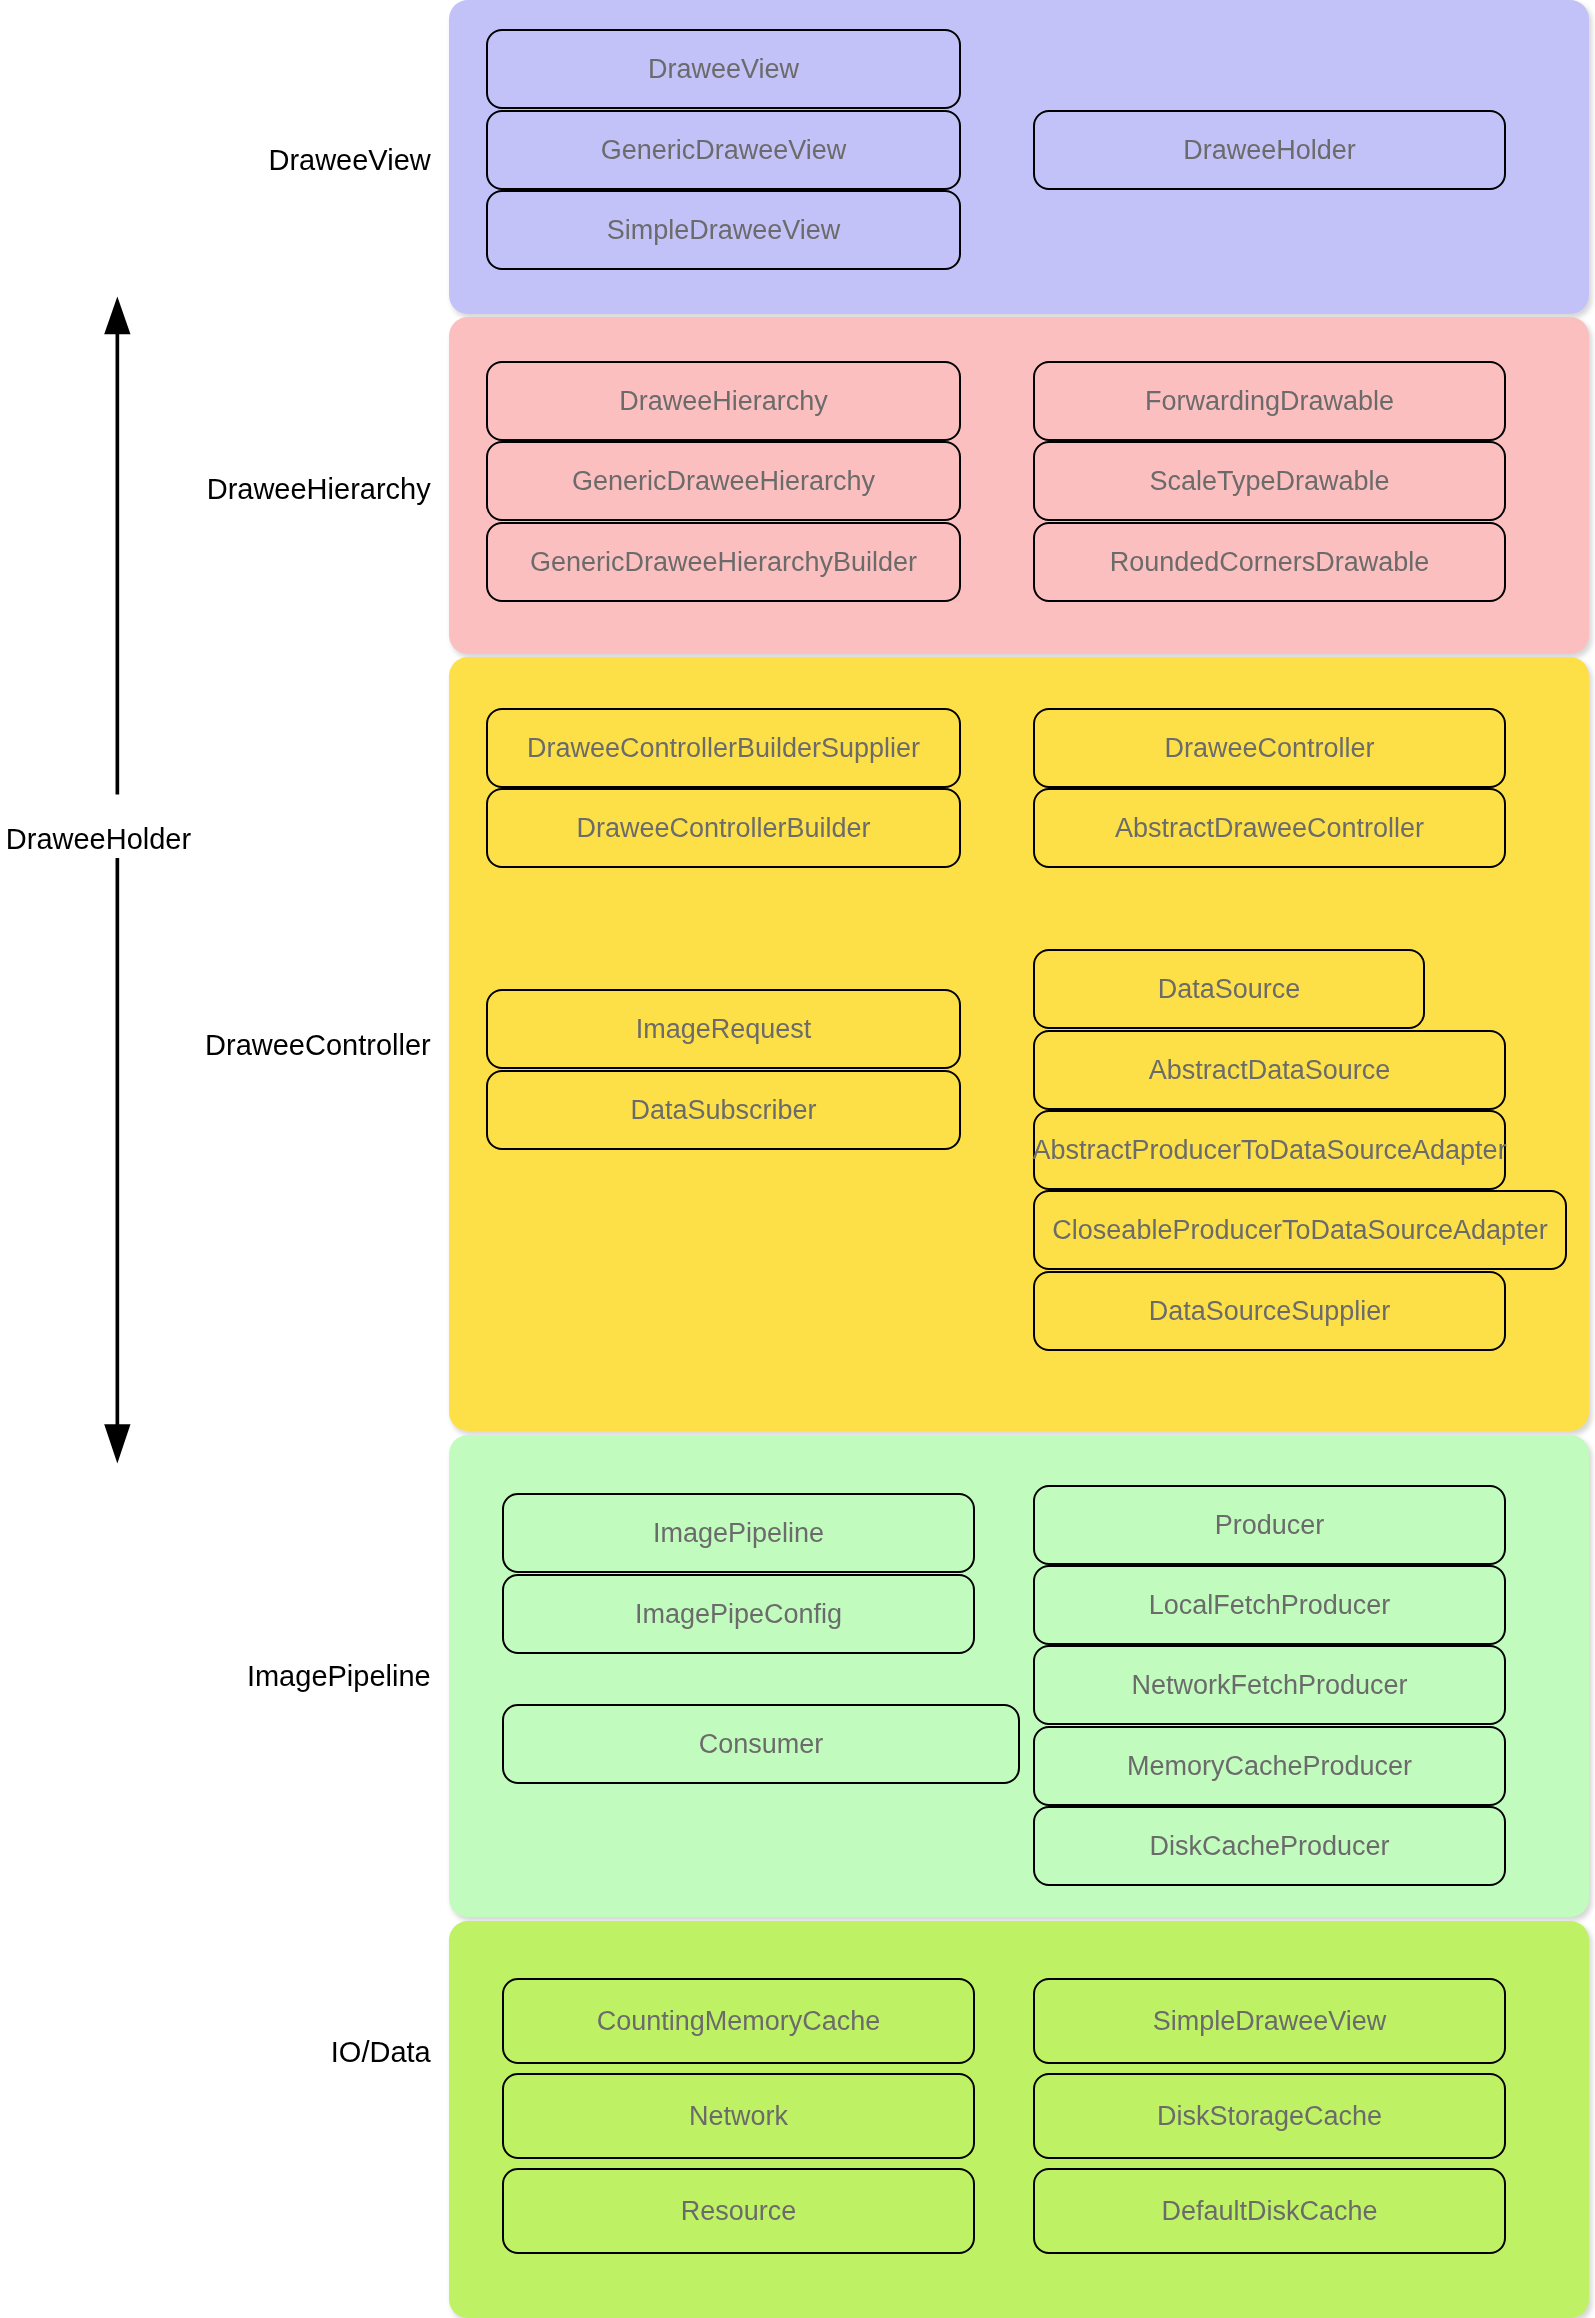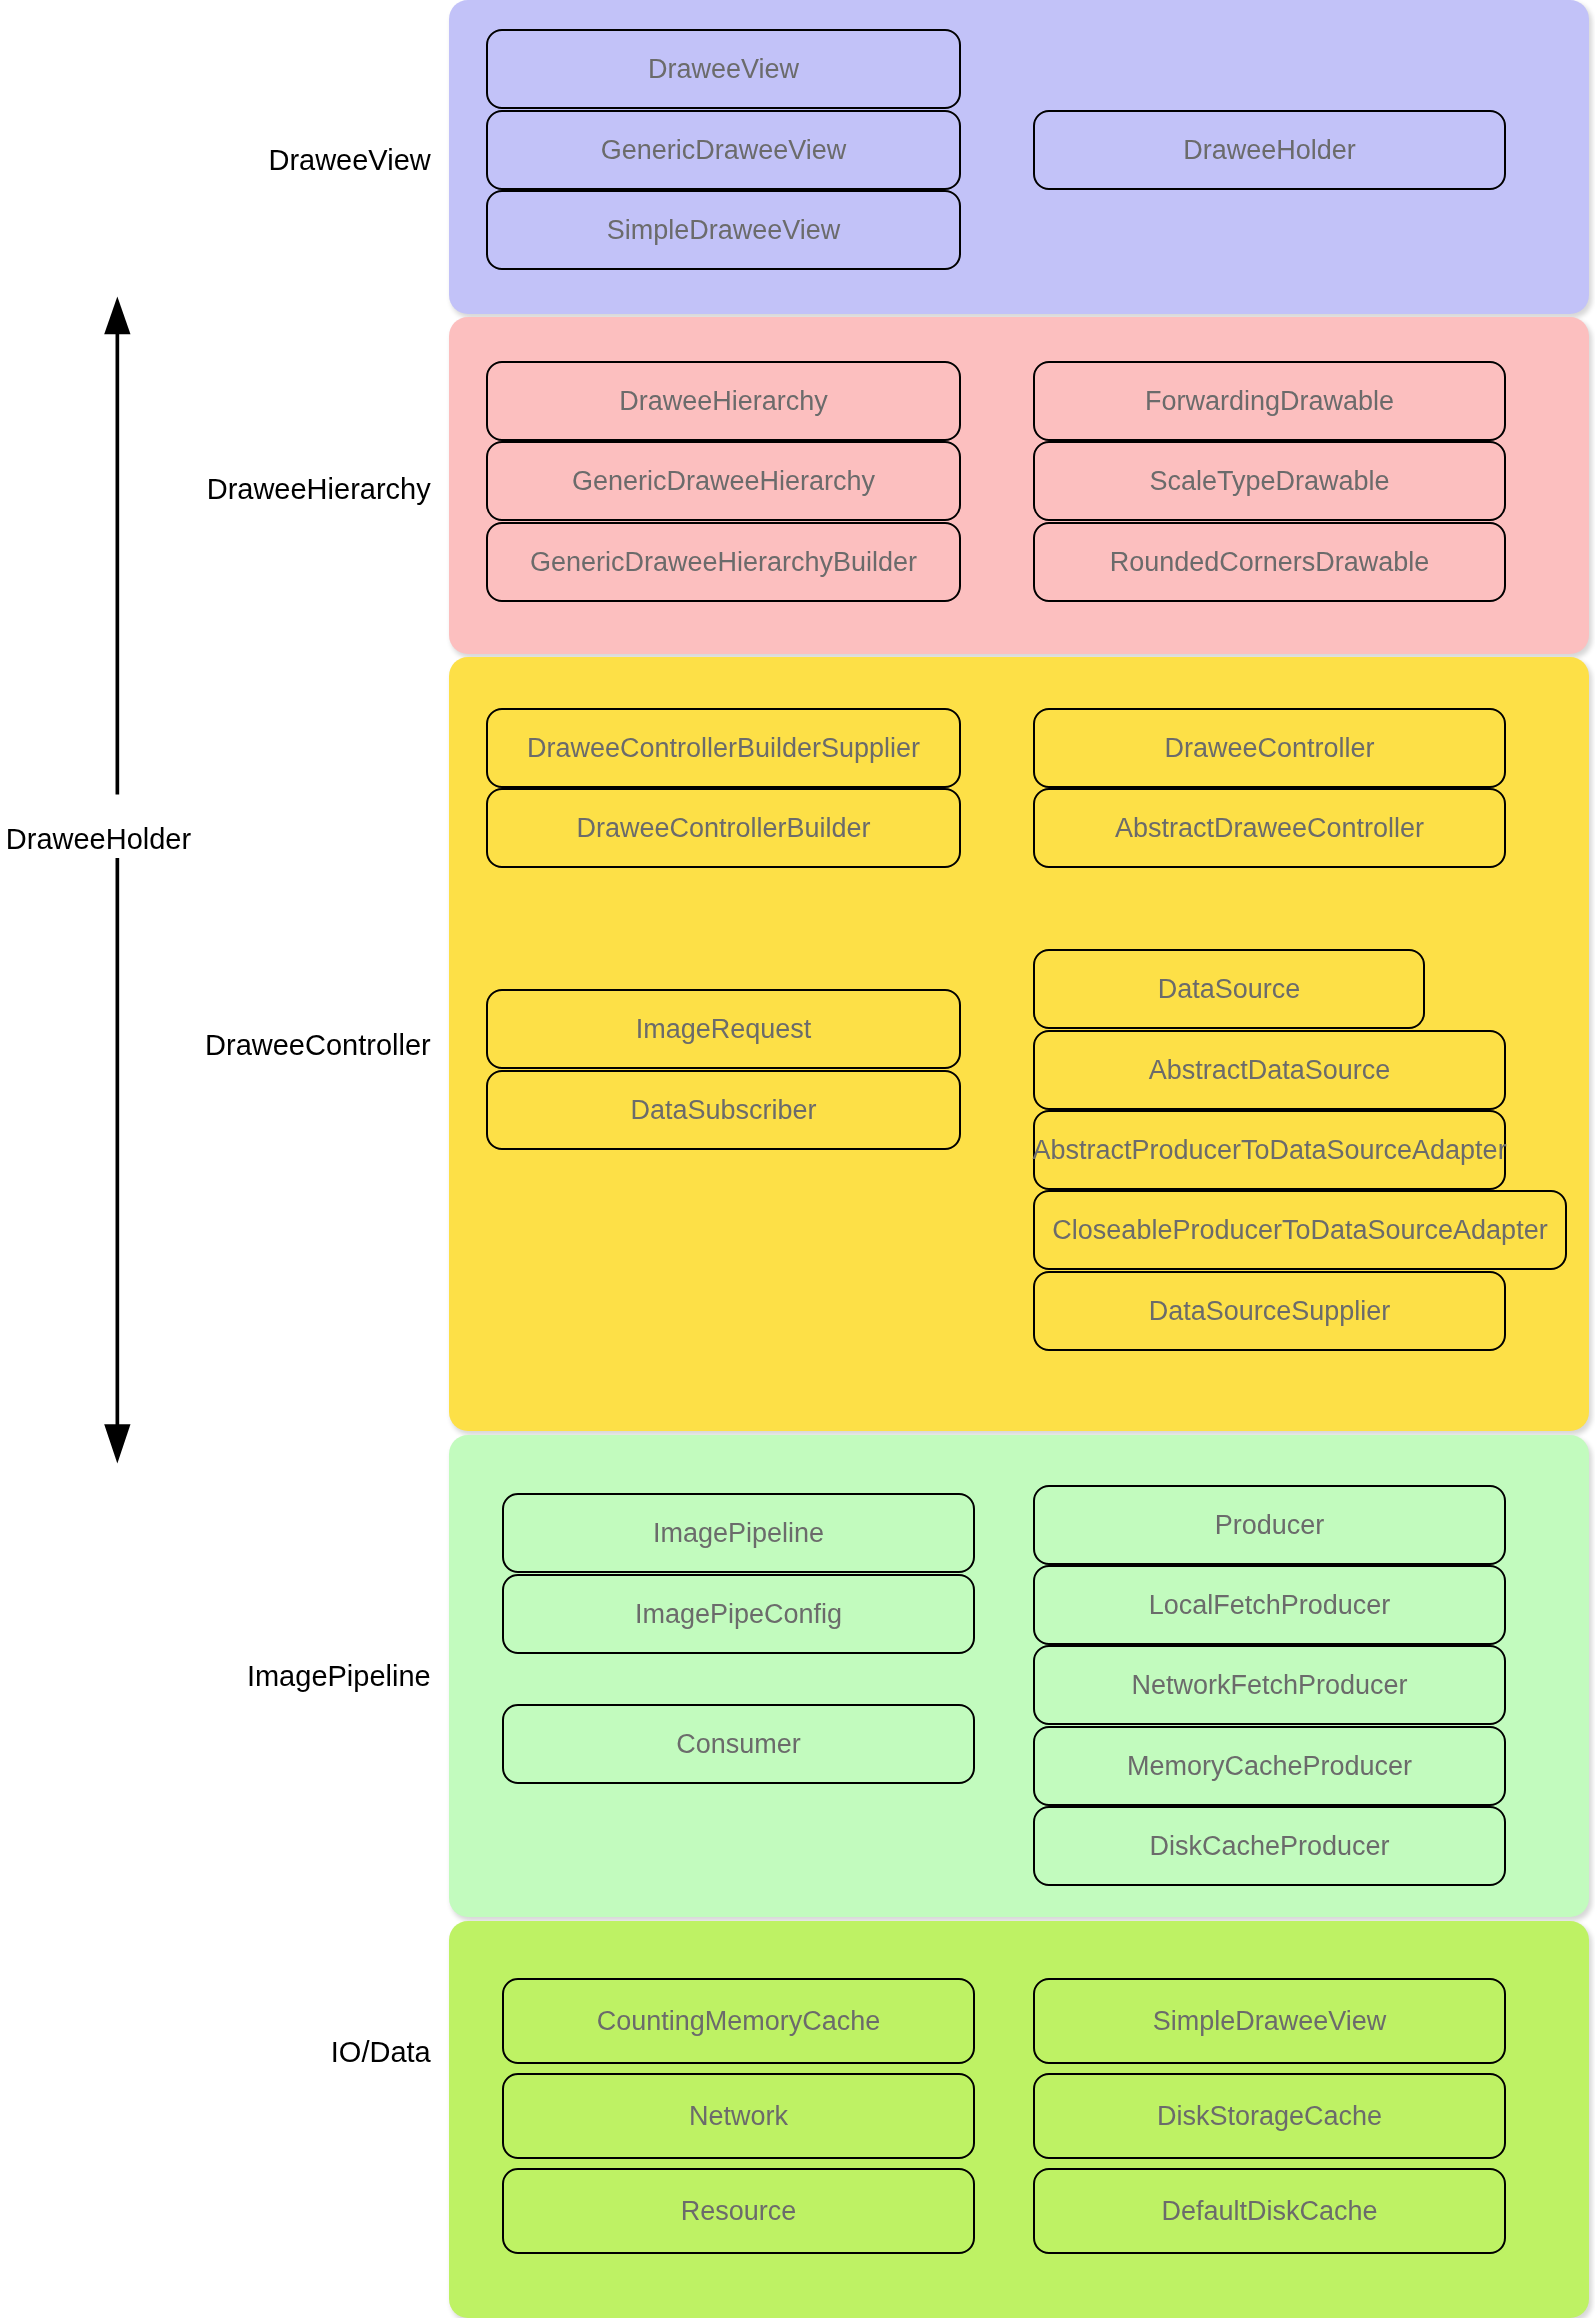--- a/index.html
+++ b/index.html
@@ -126,21 +126,21 @@
     <div class="node" style="left:584px; top:292px; width:392px; height:80px;">DataSource</div>
     <div class="node" style="left:584px; top:373px; width:473px; height:80px;">AbstractDataSource</div>
     <div class="node two-line" style="left:584px; top:453px; width:473px; height:80px;">AbstractProducerToDataSourceAdapter</div>
     <div class="node two-line" style="left:584px; top:533px; width:534px; height:80px;">CloseableProducerToDataSourceAdapter</div>
     <div class="node" style="left:584px; top:614px; width:473px; height:80px;">DataSourceSupplier</div>
   </div>
 
   <div class="band green" style="top:1435px; height:482px;">
     <div class="node" style="left:53px;  top:58px;  width:473px; height:80px;">ImagePipeline</div>
     <div class="node" style="left:53px;  top:139px; width:473px; height:80px;">ImagePipeConfig</div>
-    <div class="node" style="left:53px;  top:269px; width:473px; height:80px;">Consumer</div>
+    <div class="node" style="left:53px;  top:269px; width:518px; height:80px;">Consumer</div>
     <div class="node" style="left:584px; top:50px;  width:473px; height:80px;">Producer</div>
     <div class="node" style="left:584px; top:130px; width:473px; height:80px;">LocalFetchProducer</div>
     <div class="node" style="left:584px; top:210px; width:473px; height:80px;">NetworkFetchProducer</div>
     <div class="node" style="left:584px; top:291px; width:473px; height:80px;">MemoryCacheProducer</div>
     <div class="node" style="left:584px; top:371px; width:473px; height:80px;">DiskCacheProducer</div>
   </div>
 
   <div class="band cyan" style="top:1921px; height:397px;">
     <div class="node" style="left:53px;  top:57px;  width:473px; height:86px;">CountingMemoryCache</div>
     <div class="node" style="left:53px;  top:152px; width:473px; height:86px;">Network</div>

